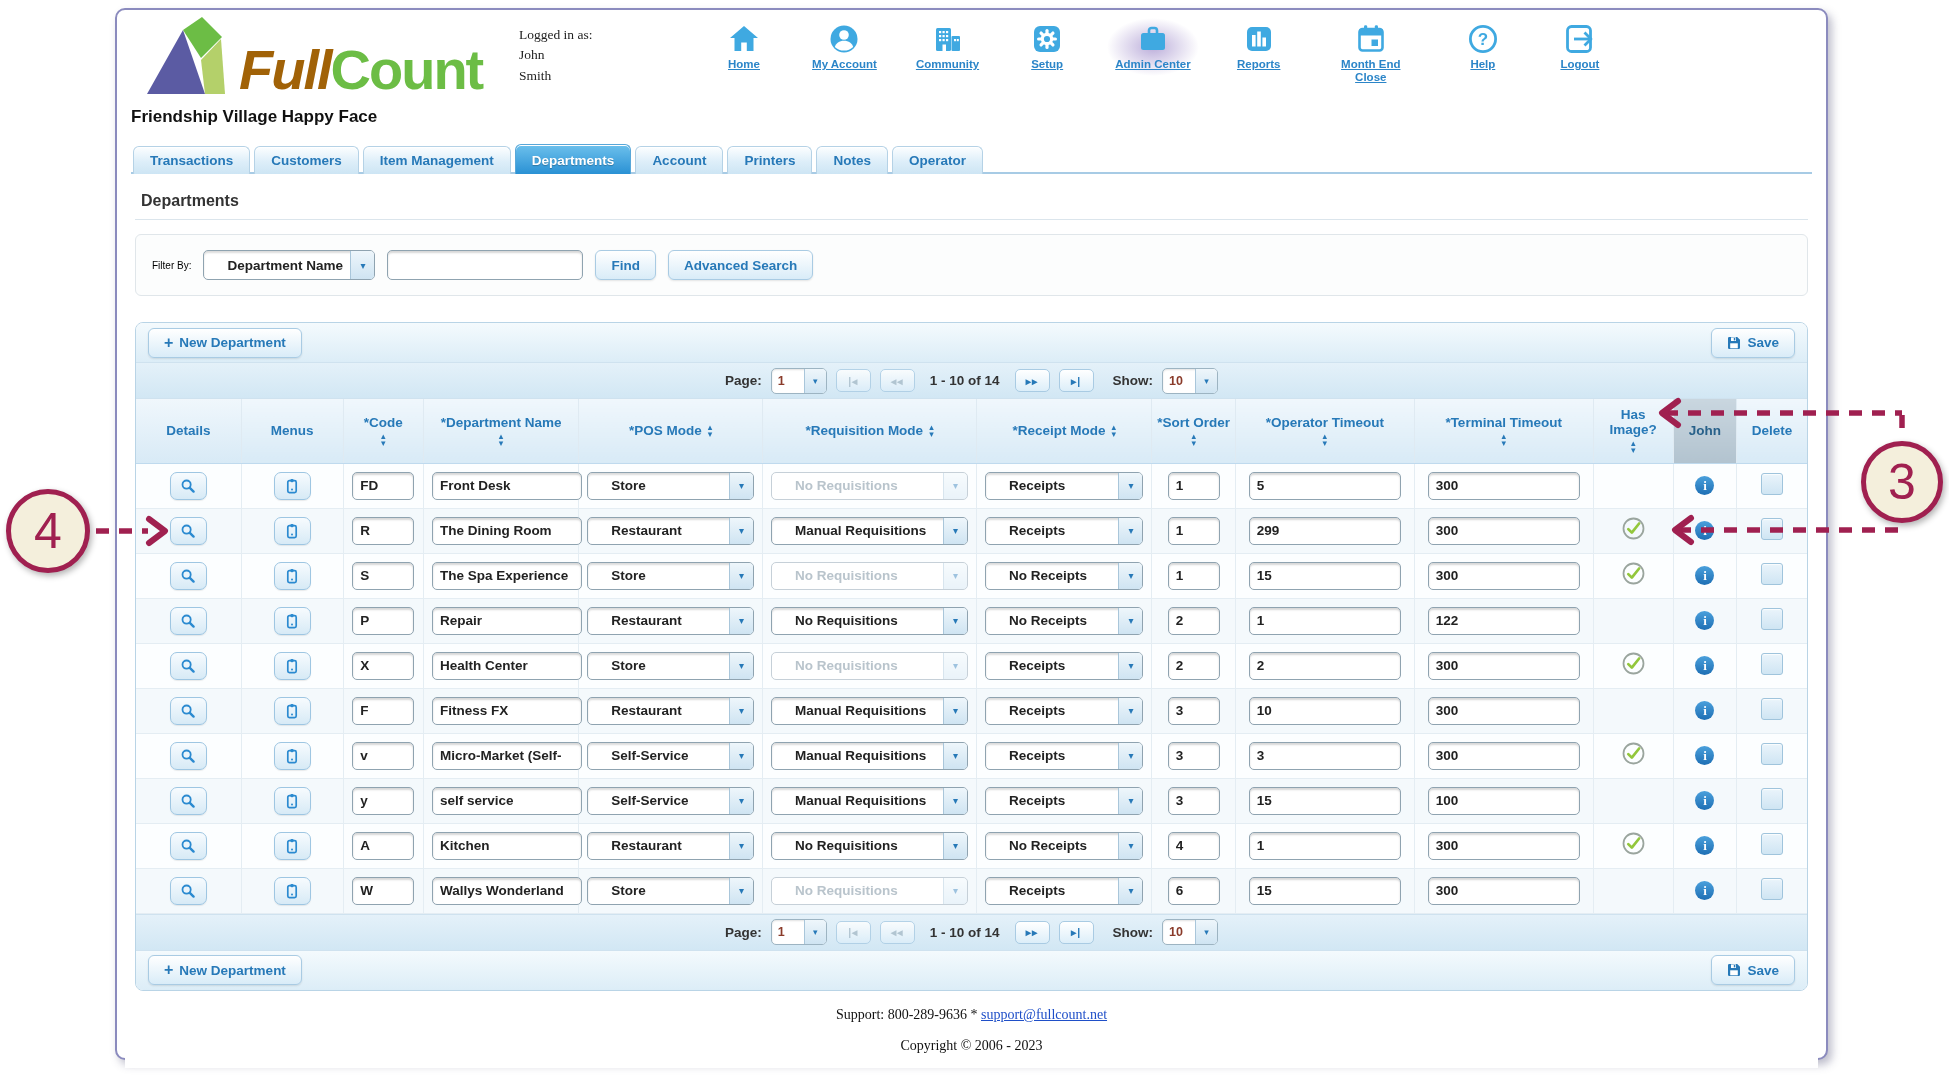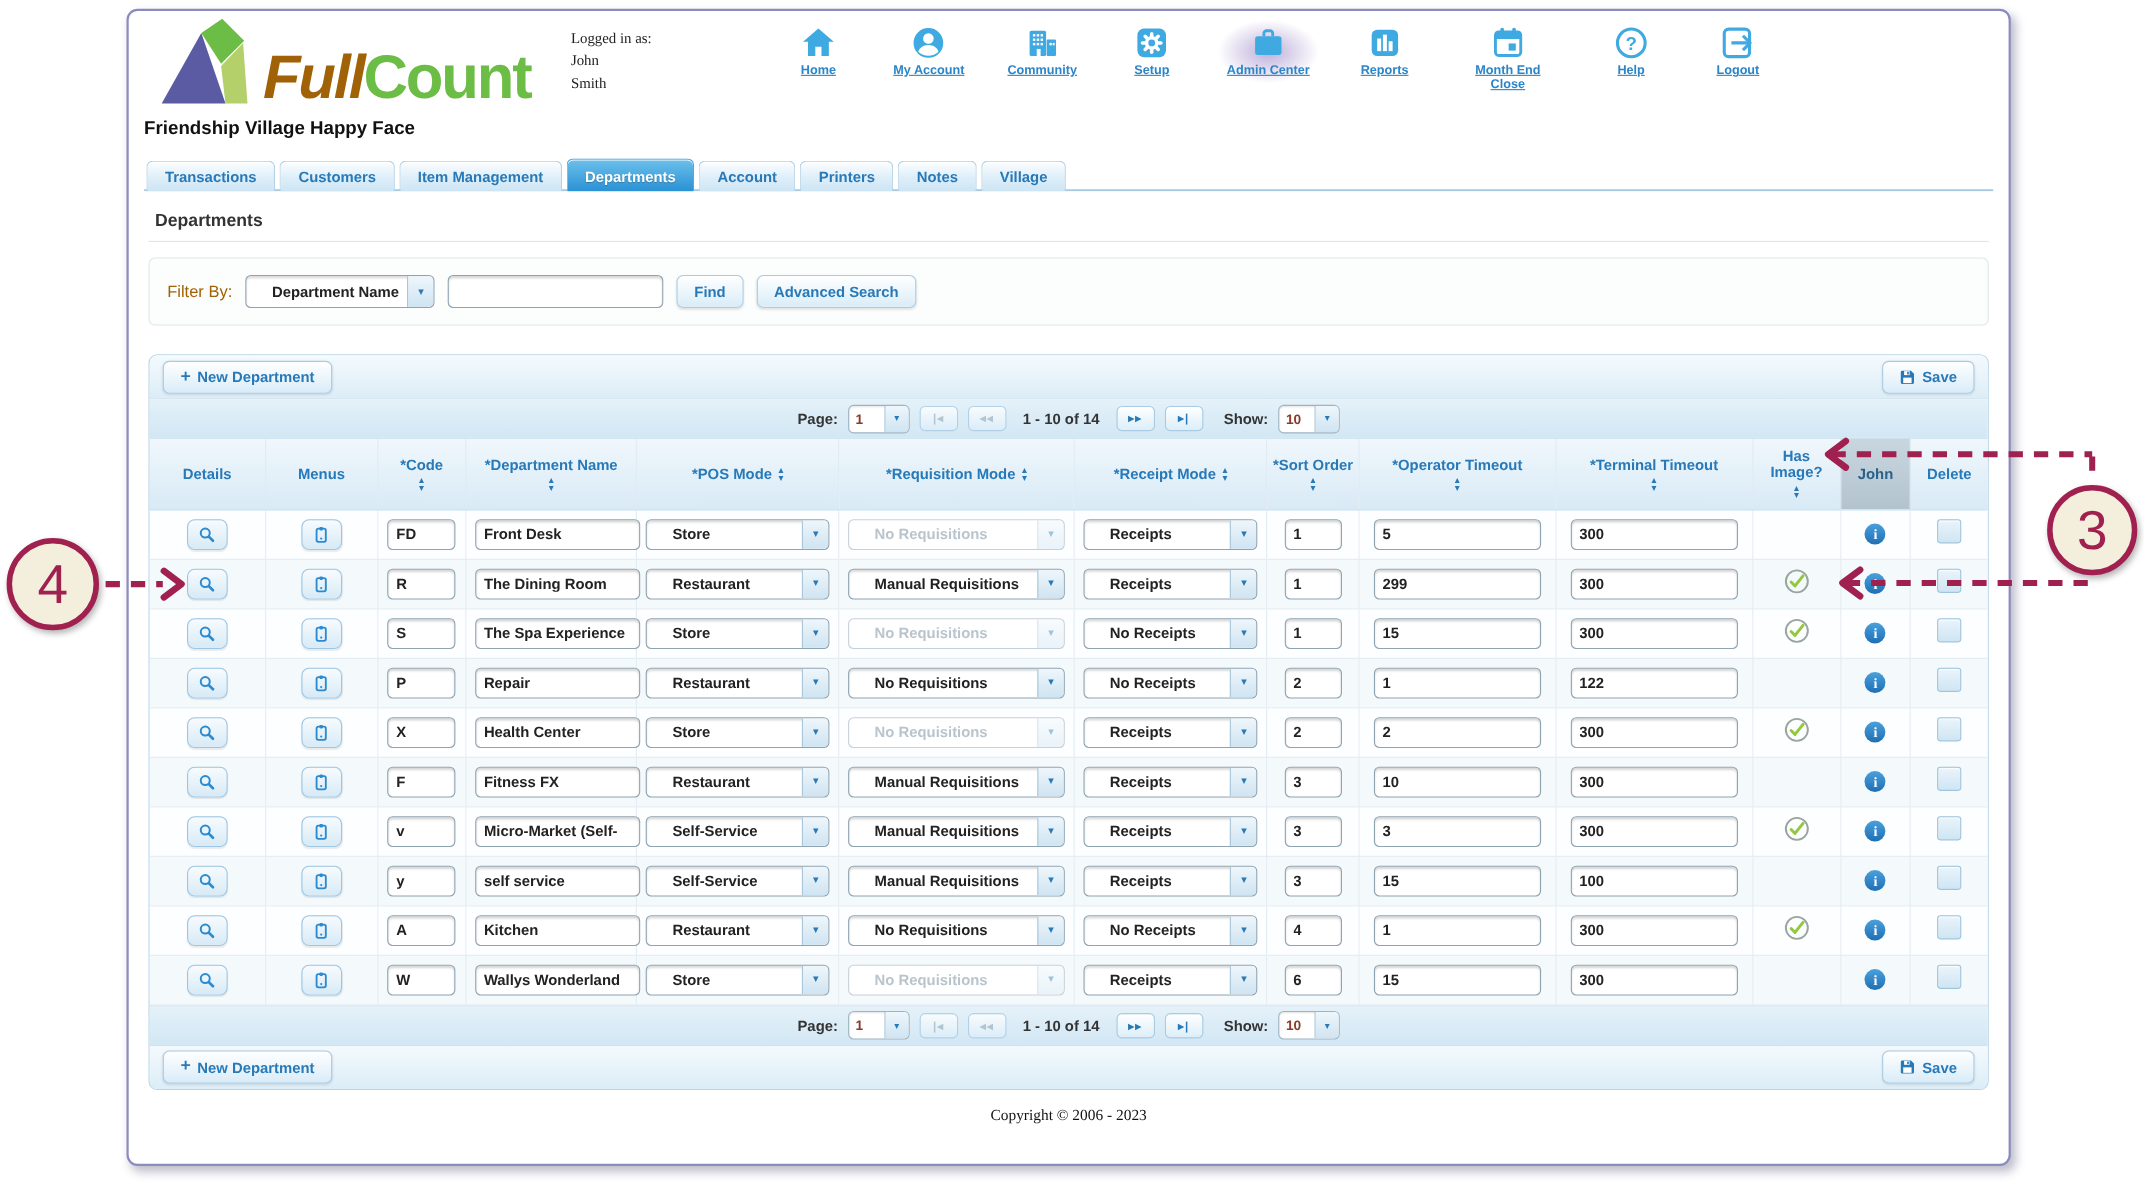--- a/index.html
+++ b/index.html
@@ -31,21 +31,21 @@
     background:linear-gradient(#fcfeff,#ddeef9 55%,#cde5f4);border:1px solid #b5d2e6;border-bottom:none;
     border-radius:6px 6px 0 0;margin-bottom:-2px;box-shadow:inset 0 1px 0 #fff;}
   .tab.active{background:linear-gradient(#6cc0ec,#2a91d4);color:#fff;border-color:#58a7d8;text-shadow:0 1px 1px rgba(0,0,0,.25);padding-top:8px;}
   
   .panel{margin:0 8px;padding:10px 10px 14px;background:#fff;}
   .page-title{font-size:16px;font-weight:bold;color:#333;margin:8px 0 9px 6px;}
   .title-rule{border:none;border-top:1px solid #dbe5ec;margin:0;}
   
   .filter-box{margin-top:14px;border:1px solid #e0e6ea;border-radius:6px;background:#fcfdfd;
     padding:0 16px;height:62px;display:flex;align-items:center;gap:12px;box-sizing:border-box;}
-  .filter-label{font-size:15px;color:#a16207;}
+  .filter-label{font-size:10px;color:#000000;}
   
   .combo{display:inline-flex;align-items:stretch;height:30px;border:1px solid #8fa3b0;border-radius:5px;
     background:#fff;overflow:hidden;box-shadow:inset 0 2px 2px rgba(0,0,0,.14);cursor:pointer;box-sizing:border-box;}
   .cb-val{flex:1;padding:0 7px;font-size:13.5px;font-weight:bold;color:#222;display:flex;align-items:center;white-space:nowrap;overflow:hidden;margin-left:16px;}
   .cb-btn{width:23px;background:linear-gradient(#eef6fb,#cfe4f2);border-left:1px solid #a9c6da;color:#2779b8;
     font-size:10px;display:flex;align-items:center;justify-content:center;}
   .combo.disabled{border-color:#c6d0d8;box-shadow:none;}
   .combo.disabled .cb-val{color:#b9c4cc;}
   .combo.disabled .cb-btn{opacity:.45;}
   .filter-field{width:172px;}
@@ -252,21 +252,21 @@
   </div>
 
   <div class="tabbar">
       <span class="tab">Transactions</span>
       <span class="tab">Customers</span>
       <span class="tab">Item Management</span>
       <span class="tab active">Departments</span>
       <span class="tab">Account</span>
       <span class="tab">Printers</span>
       <span class="tab">Notes</span>
-      <span class="tab">Village</span>
+      <span class="tab">Operator</span>
     </div>
 
   <div class="panel">
     <div class="page-title">Departments</div>
     <hr class="title-rule">
 
     <div class="filter-box">
       <span class="filter-label">Filter By:</span>
       <span class="combo filter-field">
         <span class="cb-val">Department Name</span>
@@ -788,16 +788,20 @@
             <rect x="4" y="1.4" width="5" height="3.6" fill="#fff"></rect>
             <rect x="6.8" y="2" width="1.5" height="2.4" fill="#2779B8"></rect>
             <rect x="3.2" y="7.3" width="7.6" height="5" fill="#fff"></rect>
           </svg>
           <span>Save</span>
         </button>
       </div>
     </div>
 
     <div class="footer">
+      <div>
+        <span>Support: 800-289-9636 *</span>
+        <a href="#">support@fullcount.net</a>
+      </div>
       <div class="copyright">Copyright © 2006 - 2023</div>
     </div>
   </div>
 </div>
 
 </body></html>

